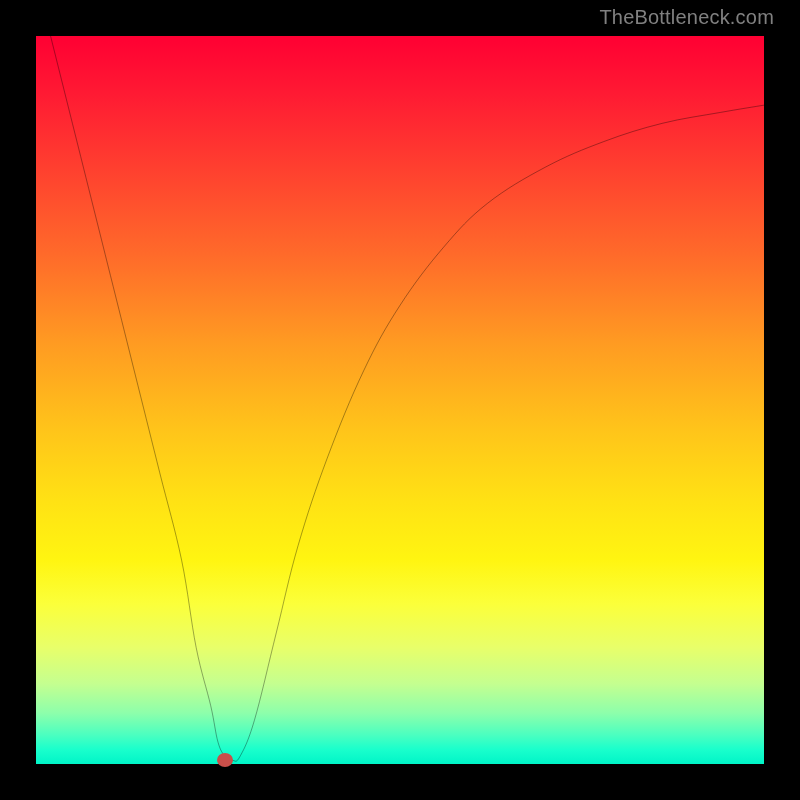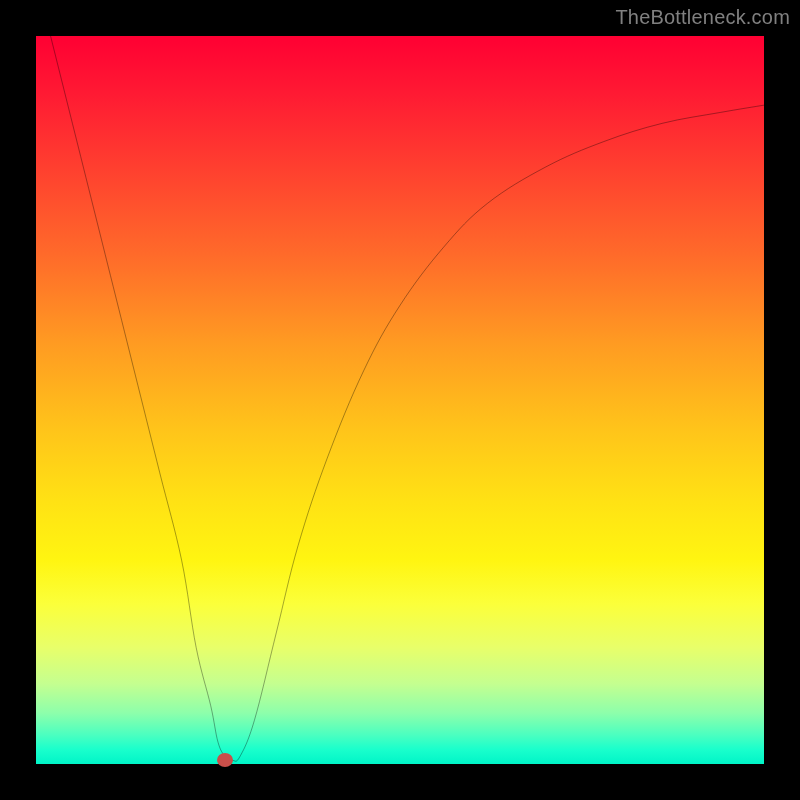--- a/index.html
+++ b/index.html
@@ -35,21 +35,21 @@
       #e8ff6a 84%,
       #c4ff90 89%,
       #8dffab 93%,
       #4bffc0 96%,
       #1affcc 98%,
       #00f5c8 100%);
   }
   .watermark {
     position: absolute;
     top: 6px;
-    right: 10px;
+    right: 26px;
     color: #808080;
     font-size: 20px;
     font-weight: 500;
     letter-spacing: 0.2px;
   }
   .curve-svg {
     position: absolute;
     inset: 0;
     width: 728px;
     height: 728px;

